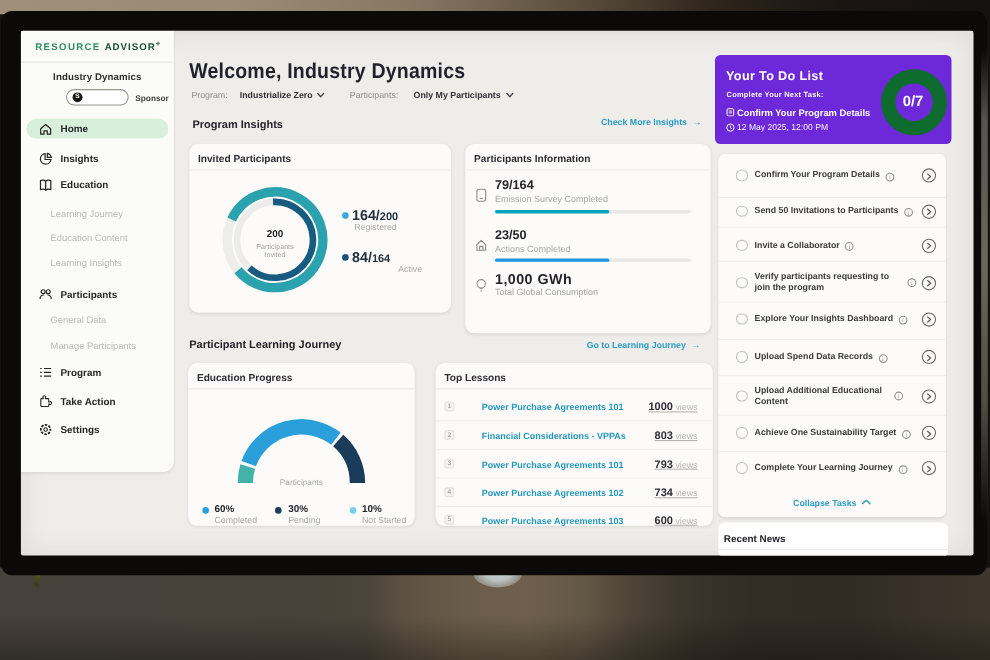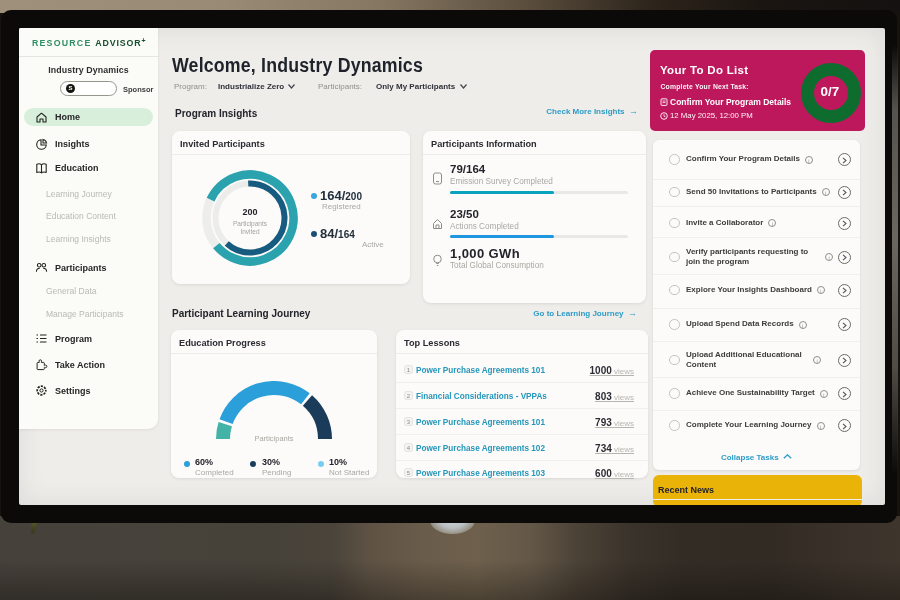--- a/index.html
+++ b/index.html
@@ -65,44 +65,44 @@
   
   .c2num { position:absolute; left:27px; font-size:11.5px; font-weight:bold; color:#23232b; }
   .c2sub { position:absolute; left:27px; font-size:8.2px; color:#a8a8a3; }
   .c2bar { position:absolute; left:27px; width:178px; height:3px; border-radius:2px; background:#e8e8e6; }
   .c2fill { display:block; height:3px; border-radius:2px; width:104px; }
   .c2icon { position:absolute; left:9px; width:11px; height:12px; }
 
   
   .tl-row { position:absolute; left:0; width:100%; }
   .tl-badge { position:absolute; left:8px; width:9px; height:9px; background:#f3f3f1; border:0.5px solid #e3e3e0; border-radius:2.5px; font-size:6px; color:#8b8b86; text-align:center; line-height:9px; }
-  .tl-title { position:absolute; left:20px; font-size:8.2px; font-weight:bold; color:#2497bb; white-space:nowrap; }
+  .tl-title { position:absolute; left:42px; font-size:8.2px; font-weight:bold; color:#2497bb; white-space:nowrap; }
   .tl-views { position:absolute; right:14px; font-size:8px; color:#b5b5b0; white-space:nowrap;text-decoration:underline; }
   .tl-views b { font-size:10px; color:#2d2d35; }
   .tl-div { position:absolute; left:0; width:100%; height:1px; background:#efefed; }
 
   
-  #gcard { left:631px; top:21.5px; width:215px; height:81px; background:#be185d; border-radius:5px; color:#fff; }
+  #gcard { left:631px; top:21.5px; width:215px; height:81px; background:#6d28d9; border-radius:5px; color:#fff; }
   #gcard .t1 { position:absolute; left:10px; top:14px; font-size:11.5px; font-weight:bold; letter-spacing:0.3px; }
   #gcard .t2 { position:absolute; left:10.5px; top:33.5px; font-size:6.8px; font-weight:bold; color:rgba(255,255,255,0.95); letter-spacing:0.2px; }
   #gcard .t3 { position:absolute; left:20px; top:47.5px; font-size:8.5px; font-weight:bold; }
   #gcard .t4 { position:absolute; left:20px; top:61.5px; font-size:7.8px; color:rgba(255,255,255,0.95); }
   #gring { position:absolute; left:150.5px; top:13px; width:60px; height:60px; border-radius:50%; border:13.5px solid #0e6d2e; }
   #gring span { position:absolute; left:-13.5px; top:-13.5px; width:60px; height:60px; line-height:60px; text-align:center; font-size:13.5px; font-weight:bold; color:#fff; }
   .gico { position:absolute; left:10px; width:8px; height:8px; }
   #tcard { left:634px; top:112px; width:207px; height:330px; background:#fcfbf9; border-radius:6px; box-shadow:0 1px 3px rgba(80,78,70,0.12); }
   .task { position:absolute; left:0; width:100%; }
   .task .cb { position:absolute; left:16px; width:10.5px; height:10.5px; border:1.2px solid #c4c4bf; border-radius:50%; }
   .task .lbl { position:absolute; left:33px; font-size:8px; font-weight:bold; color:#3c3c3c; white-space:nowrap; }
   .task .nfo { display:inline-block; width:8px; height:8px; border:0.9px solid #8f8f8a; border-radius:50%; font-size:5.5px; color:#8f8f8a; text-align:center; line-height:8px; font-weight:normal; margin-left:5px; vertical-align:-1.5px; }
   .task .go { position:absolute; right:9px; width:13px; height:13px; border:1.3px solid #6a6a66; border-radius:50%; color:#55555a; text-align:center; margin-top:-1px; }
   .task .go svg { display:block; margin:2.5px auto 0; }
   .tsep { position:absolute; left:0; width:100%; height:1px; background:#efefec; }
   #collapse { position:absolute; left:0; top:313px; width:100%; text-align:center; font-size:8px; font-weight:bold; color:#2d9cc7; }
-  #ncard { left:634px; top:447px; width:209px; height:32px; background:#eab308; border-radius:6px; }
+  #ncard { left:634px; top:447px; width:209px; height:32px; background:#ffffff; border-radius:6px; }
   #ncard .t { position:absolute; left:5px; top:10px; font-size:9px; font-weight:bold; color:#23232b; }
 </style>
 </head>
 <body>
   <div class="abs" id="bg-top"></div>
   <div class="abs" id="bg-bottom"></div>
   <div class="abs" id="bg-bottom-shade"></div>
   <div class="abs" id="stand"></div>
   <div class="abs" style="left:31px; top:521px; width:5px; height:15px; background:linear-gradient(180deg,#5a5a28,#3c3a20 70%,rgba(60,58,32,0)); border-radius:0 0 60% 60%/0 0 100% 100%; transform:rotate(7deg);"></div>
   <div class="abs" id="bezel"></div>

